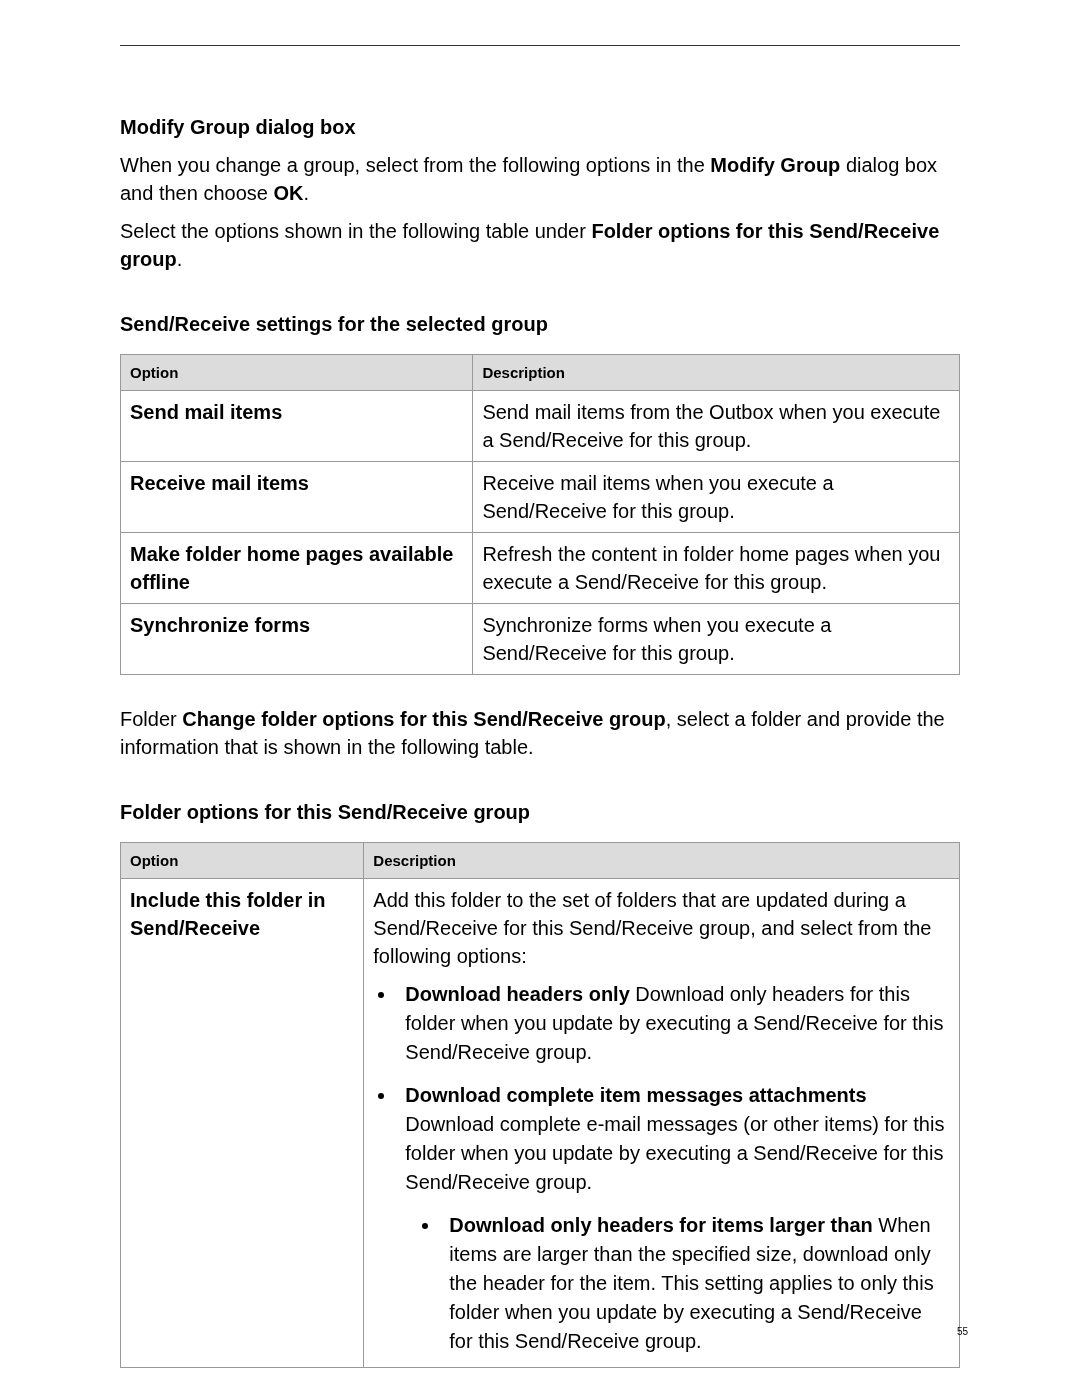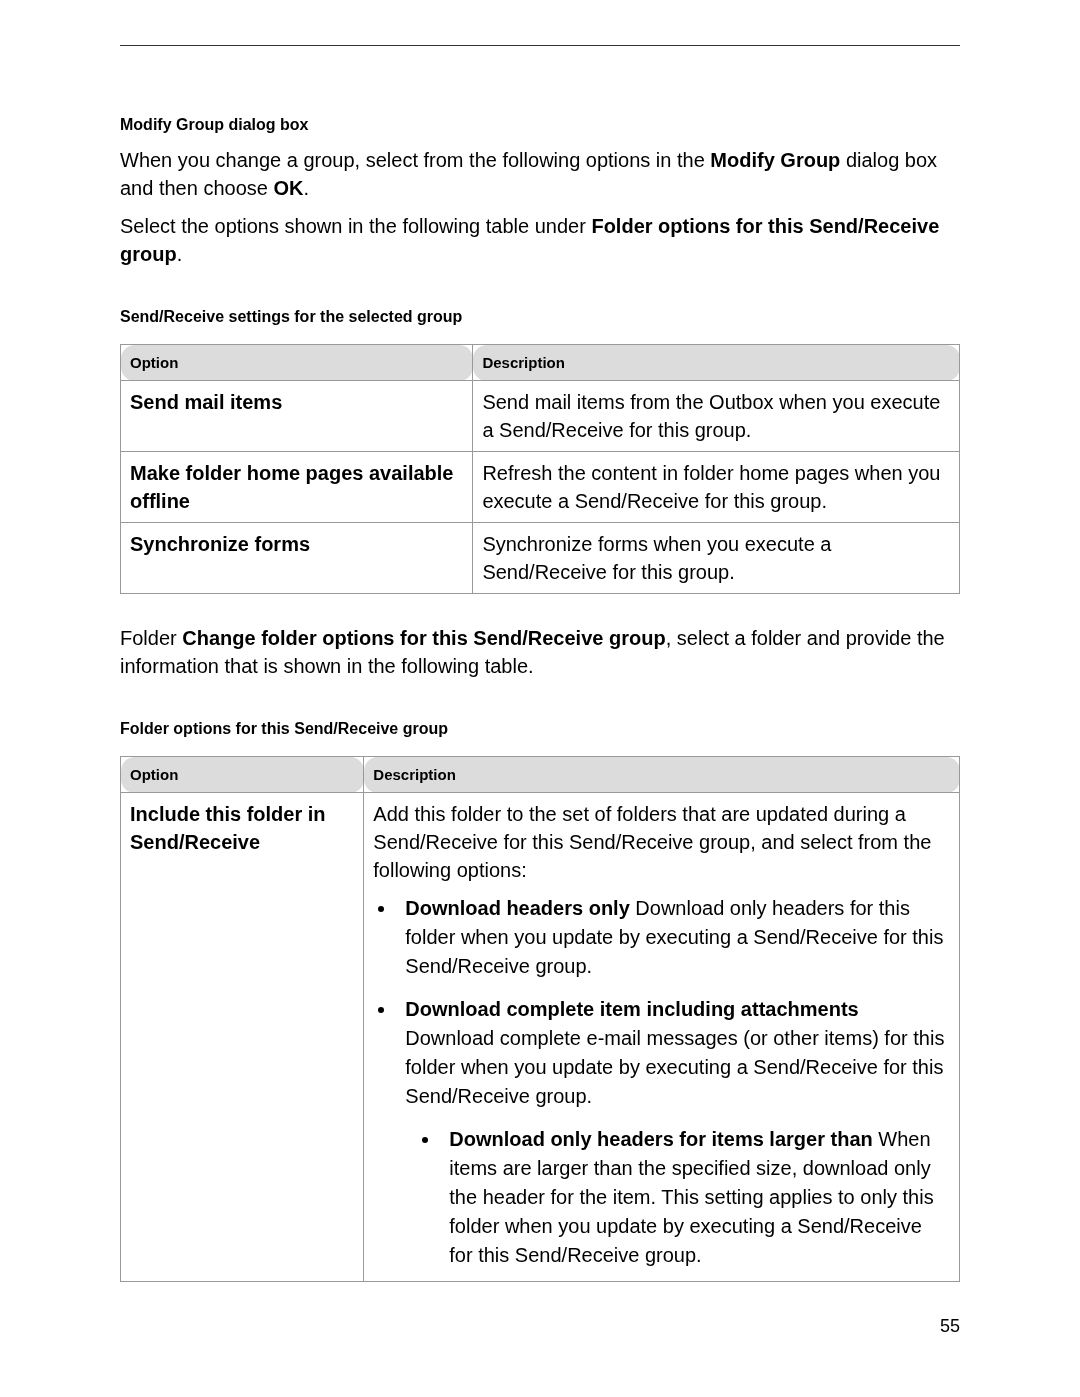--- a/index.html
+++ b/index.html
@@ -14,21 +14,21 @@
       height: 1397px;
       padding: 45px 120px 40px 120px;
       color: #000;
       position: relative;
     }
     .top-rule {
       border-top: 1px solid #333;
       margin-bottom: 70px;
     }
     h3.section-heading {
-      font-size: 16px;
+      font-size: 20px;
       font-weight: bold;
       margin-bottom: 12px;
     }
     p.body-text {
       font-size: 20px;
       line-height: 1.4;
       margin-bottom: 10px;
     }
     .para-spacer {
       height: 30px;
@@ -45,21 +45,20 @@
       padding: 7px 9px;
       text-align: left;
       vertical-align: top;
       font-size: 20px;
       line-height: 1.4;
     }
     table.opt-table th {
       background: #dcdcdc;
       font-weight: bold;
       font-size: 15px;
-      border-radius: 14px;
     }
     table.opt-table td.option-cell {
       font-weight: bold;
       width: 42%;
     }
     table.second-table td.option-cell {
       width: 29%;
     }
     ul.inner-list {
       list-style-type: disc;
@@ -71,22 +70,22 @@
       padding-left: 8px;
       line-height: 1.45;
     }
     ul.inner-list li:last-child {
       margin-bottom: 4px;
       margin-left: 44px;
     }
     .page-number {
       position: absolute;
       bottom: 60px;
-      right: 120px;
-      font-size: 18px;
+      right: 112px;
+      font-size: 10px;
     }
     .b { font-weight: bold; }
   </style>
 </head>
 <body>
 
 <div class="top-rule"></div>
 
 <h3 class="section-heading">Modify Group dialog box</h3>
 
@@ -106,20 +105,24 @@
   <thead>
     <tr>
       <th>Option</th>
       <th>Description</th>
     </tr>
   </thead>
   <tbody>
     <tr>
       <td class="option-cell">Send mail items</td>
       <td>Send mail items from the Outbox when you execute a Send/Receive for this group.</td>
+    </tr>
+    <tr>
+      <td class="option-cell">Receive mail items</td>
+      <td>Receive mail items when you execute a Send/Receive for this group.</td>
     </tr>
     <tr>
       <td class="option-cell">Make folder home pages available offline</td>
       <td>Refresh the content in folder home pages when you execute a Send/Receive for this group.</td>
     </tr>
     <tr>
       <td class="option-cell">Synchronize forms</td>
       <td>Synchronize forms when you execute a Send/Receive for this group.</td>
     </tr>
   </tbody>
@@ -145,21 +148,21 @@
   <tbody>
     <tr>
       <td class="option-cell">Include this folder in Send/Receive</td>
       <td>
         <span>Add this folder to the set of folders that are updated during a Send/Receive for this Send/Receive group, and select from the following options:</span>
         <ul class="inner-list">
           <li>
             <span class="b">Download headers only</span><span>   Download only headers for this folder when you update by executing a Send/Receive for this Send/Receive group.</span>
           </li>
           <li>
-            <span class="b">Download complete item including attachments</span><span>   Download complete e-mail messages (or other items) for this folder when you update by executing a Send/Receive for this Send/Receive group.</span>
+            <span class="b">Download complete item messages attachments</span><span>   Download complete e-mail messages (or other items) for this folder when you update by executing a Send/Receive for this Send/Receive group.</span>
           </li>
           <li>
             <span class="b">Download only headers for items larger than</span><span>   When items are larger than the specified size, download only the header for the item. This setting applies to only this folder when you update by executing a Send/Receive for this Send/Receive group.</span>
           </li>
         </ul>
       </td>
     </tr>
   </tbody>
 </table>
 

